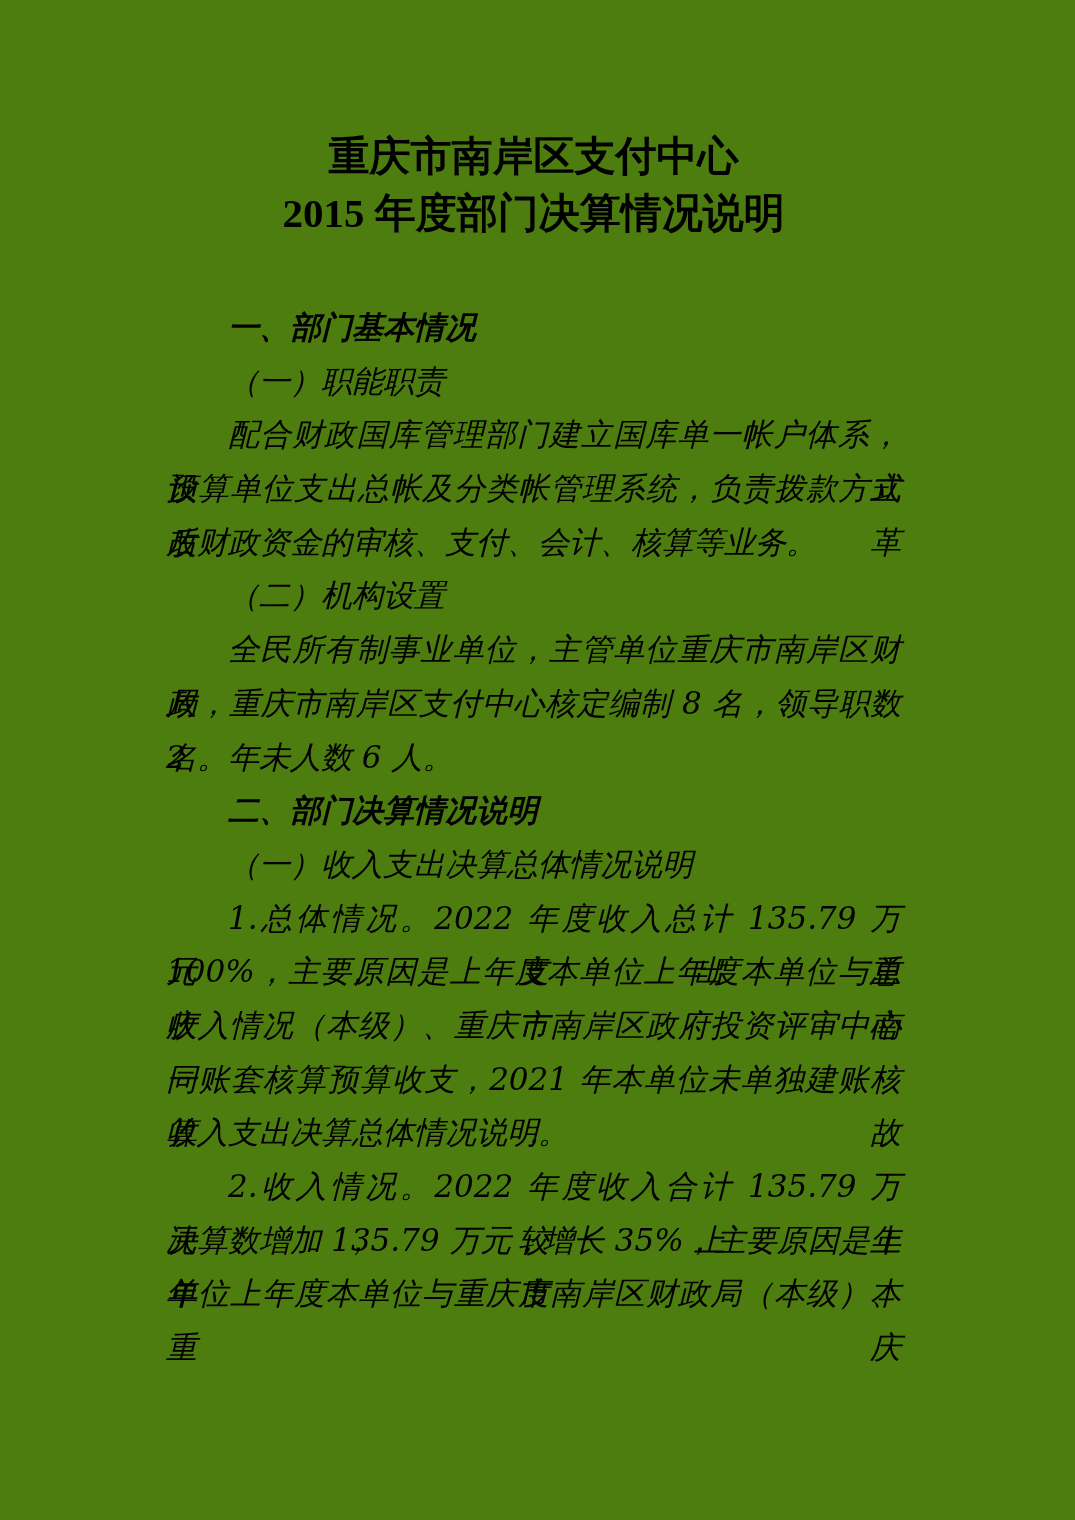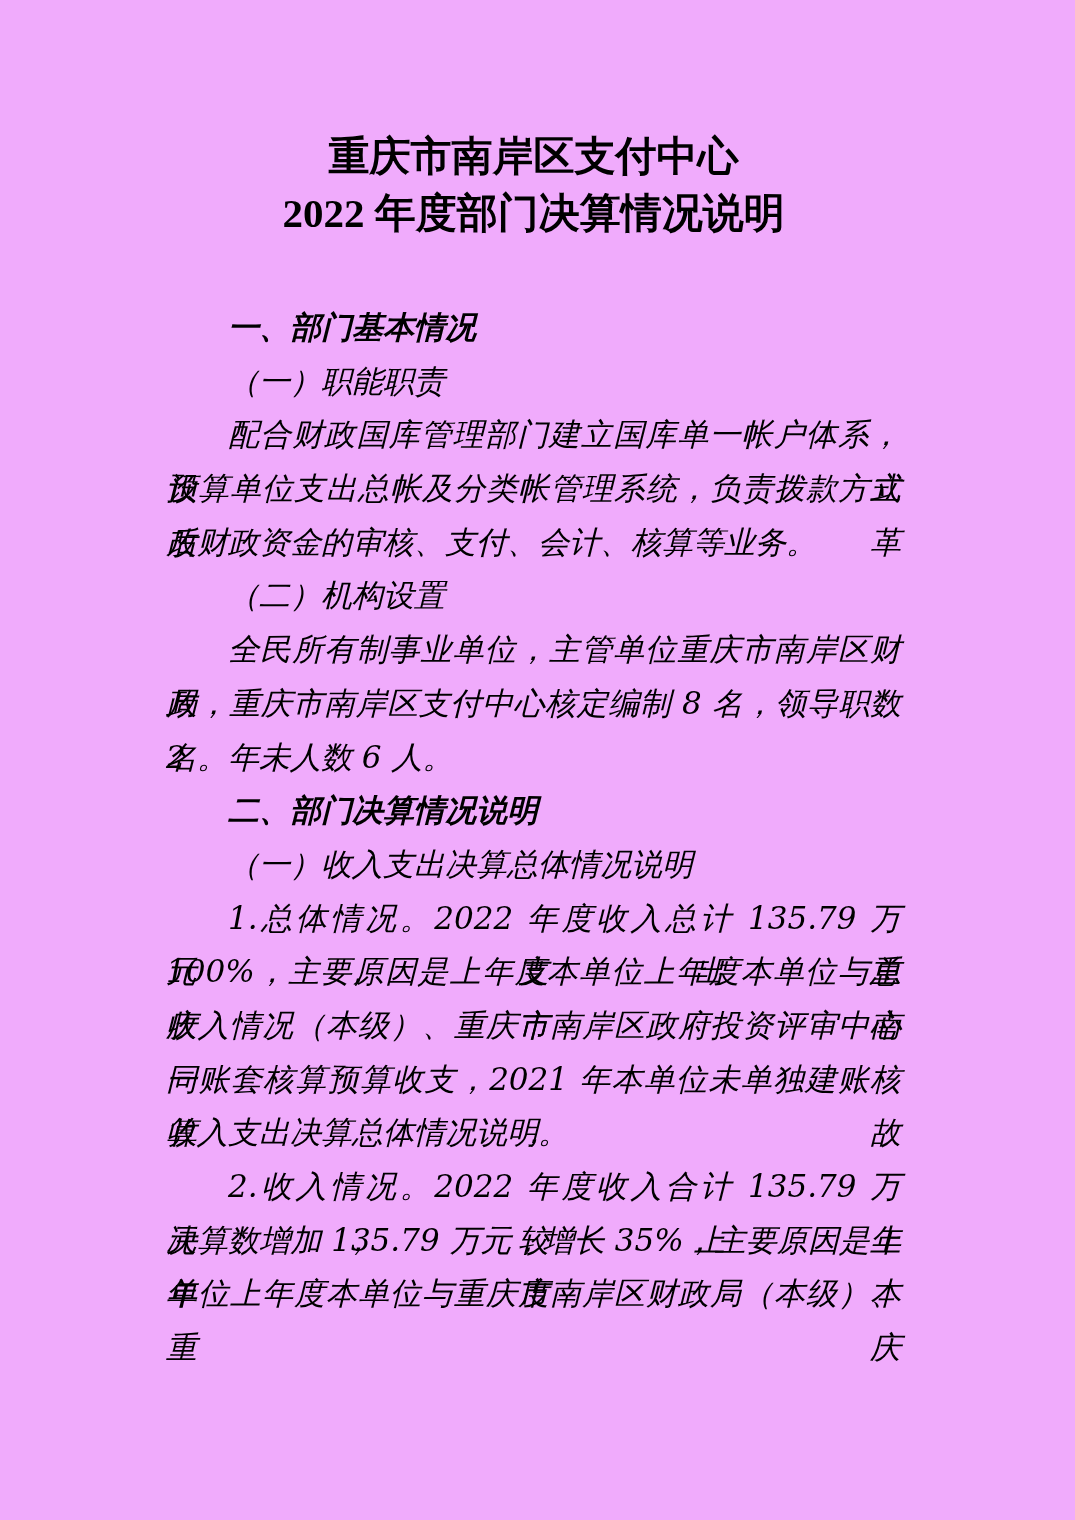--- a/index.html
+++ b/index.html
@@ -4,21 +4,21 @@
 <style>
   html, body {
     margin: 0;
     padding: 0;
     background: #ffffff;
   }
   .page {
     position: relative;
     width: 1075px;
     height: 1520px;
-    background: #f0abfc;
+    background: #4d7c0f;
     color: #000000;
     overflow: hidden;
   }
   .content {
     position: absolute;
     left: 166px;
     top: 0;
     width: 735px;
   }
   .title-block {
@@ -66,21 +66,21 @@
     font-weight: normal;
   }
 </style>
 </head>
 <body>
 
 <div class="page">
   <div class="content">
     <h1 class="title-block">
       <span class="title-line">重庆市南岸区支付中心</span>
-      <span class="title-line">2022 年度部门决算情况说明</span>
+      <span class="title-line">2015 年度部门决算情况说明</span>
     </h1>
     <div class="doc-body" id="doc-body">
         <div class="line h1 first">一、部门基本情况</div>
         <div class="line h2 first">（一）职能职责</div>
         <div class="line p first just">配合财政国库管理部门建立国库单一帐户体系，设立</div>
         <div class="line p just">预算单位支出总帐及分类帐管理系统，负责拨款方式改革</div>
         <div class="line p">后财政资金的审核、支付、会计、核算等业务。</div>
         <div class="line h2 first">（二）机构设置</div>
         <div class="line p first just">全民所有制事业单位，主管单位重庆市南岸区财政</div>
         <div class="line p just">局，重庆市南岸区支付中心核定编制 8 名，领导职数 2</div>

